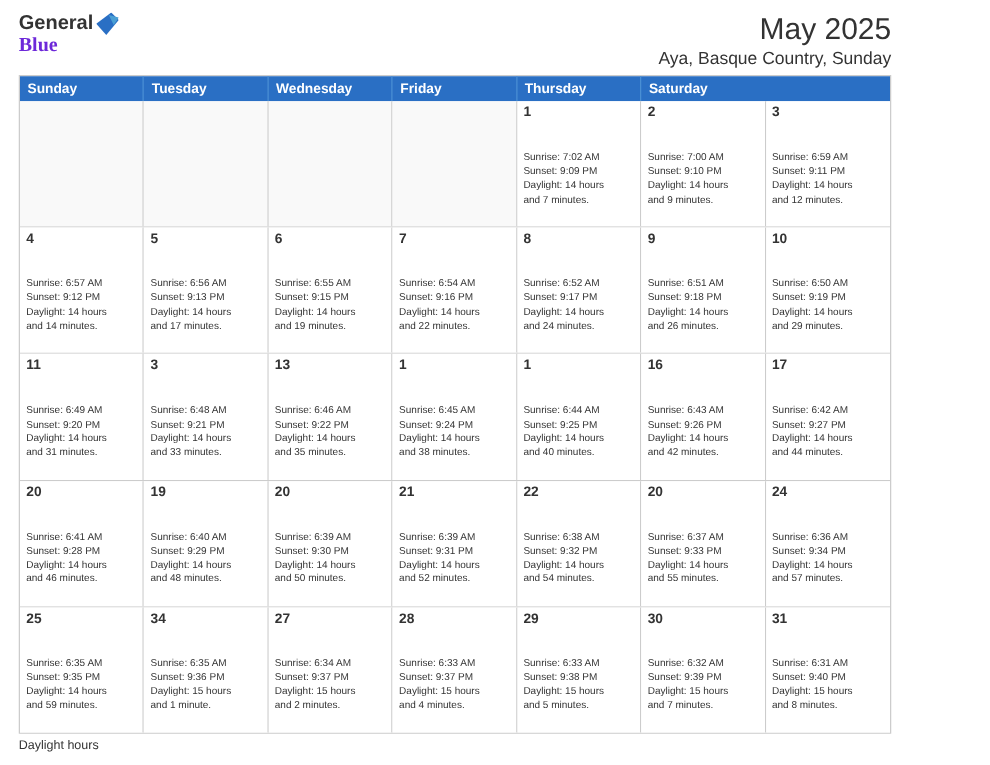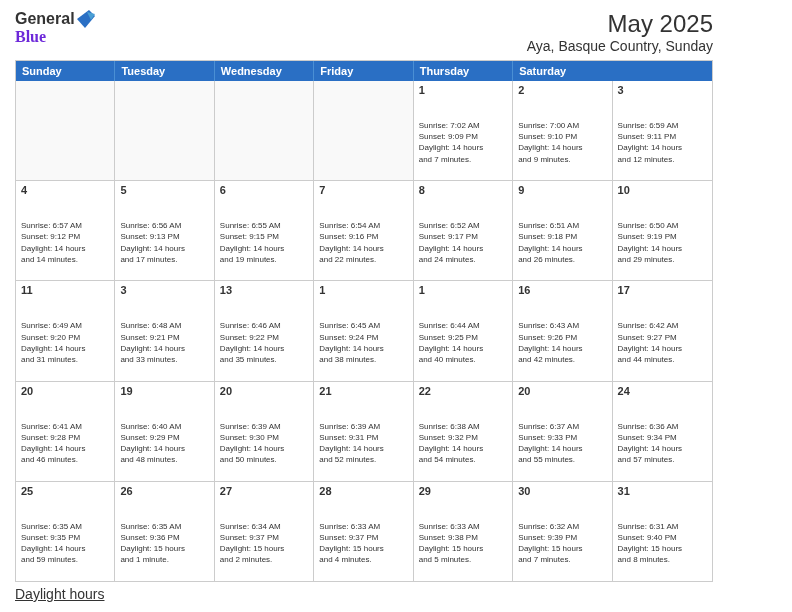--- a/index.html
+++ b/index.html
@@ -90,23 +90,22 @@
       margin-bottom: 2px;
     }
     .day-info {
       font-size: 8px;
       line-height: 1.4;
       color: #333;
       margin-top: 24px;
     }
     .footer {
       margin-top: 4px;
-      font-size: 14px;
-      color: #333;
-      text-decoration: underline;
+      font-size: 10px;
+      color: #333;
     }
   </style>
 </head>
 <body>
 
 <div class="page">
   <div class="header">
     <div class="logo">
   <div style="display:flex;flex-direction:column;align-items:flex-start;line-height:1.1;">
     <div style="display:flex;align-items:center;">
@@ -242,21 +241,21 @@
             <span class="day-num">24</span>
             <div class="day-info">Sunrise: 6:36 AM<br>Sunset: 9:34 PM<br>Daylight: 14 hours<br>and 57 minutes.</div>
           </div>
         </div>
         <div class="cal-week">
           <div class="cal-cell">
             <span class="day-num">25</span>
             <div class="day-info">Sunrise: 6:35 AM<br>Sunset: 9:35 PM<br>Daylight: 14 hours<br>and 59 minutes.</div>
           </div>
           <div class="cal-cell">
-            <span class="day-num">26</span>
+            <span class="day-num">34</span>
             <div class="day-info">Sunrise: 6:35 AM<br>Sunset: 9:36 PM<br>Daylight: 15 hours<br>and 1 minute.</div>
           </div>
           <div class="cal-cell">
             <span class="day-num">27</span>
             <div class="day-info">Sunrise: 6:34 AM<br>Sunset: 9:37 PM<br>Daylight: 15 hours<br>and 2 minutes.</div>
           </div>
           <div class="cal-cell">
             <span class="day-num">28</span>
             <div class="day-info">Sunrise: 6:33 AM<br>Sunset: 9:37 PM<br>Daylight: 15 hours<br>and 4 minutes.</div>
           </div>

